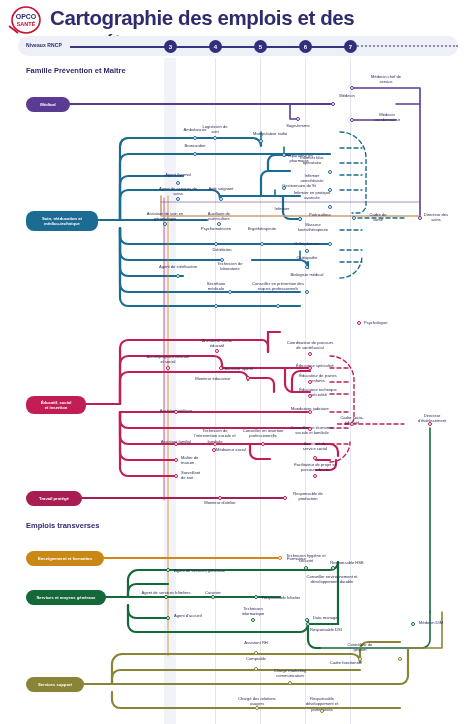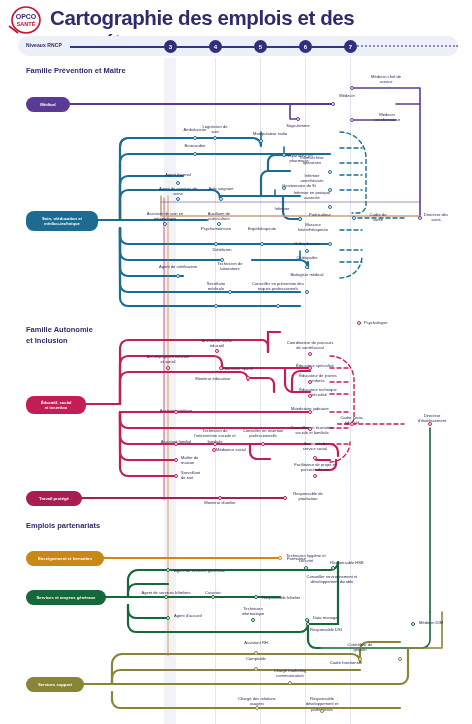--- a/index.html
+++ b/index.html
@@ -68,23 +68,21 @@
   <div class="lvl" style="left:299px">6</div>
   <div class="lvl" style="left:344px">7</div>
 
   <div class="guideband" style="left:164px"></div>
   <div class="guide" style="left:215px"></div>
   <div class="guide" style="left:260px"></div>
   <div class="guide" style="left:305px"></div>
   <div class="guide" style="left:350px"></div>
 
   <div class="sec" style="left:26px;top:66px">Famille Prévention et Maître</div>
-  <div class="sec" style="left:26px;top:325px;white-space:pre-line">Famille Autonomie
-et Inclusion</div>
-  <div class="sec" style="left:26px;top:521px">Emplois partenariats</div>
+  <div class="sec" style="left:26px;top:521px">Emplois transverses</div>
 
   <div class="pill" style="left:26px;top:97px;width:44px;background:#5b3a93">Médical</div>
   <div class="pill" style="left:26px;top:211px;width:72px;height:20px;background:#1b6b93;white-space:pre-line">Soin, rééducation et
 médico-technique</div>
   <div class="pill" style="left:26px;top:396px;width:60px;height:18px;background:#c21d54;white-space:pre-line">Éducatif, social
 et insertion</div>
   <div class="pill" style="left:26px;top:491px;width:56px;background:#a81e52">Travail protégé</div>
   <div class="pill" style="left:26px;top:551px;width:78px;background:#c98715">Enseignement et formation</div>
   <div class="pill" style="left:26px;top:590px;width:80px;background:#15683a">Services et moyens généraux</div>
   <div class="pill" style="left:26px;top:677px;width:58px;background:#8a8436">Services support</div>

